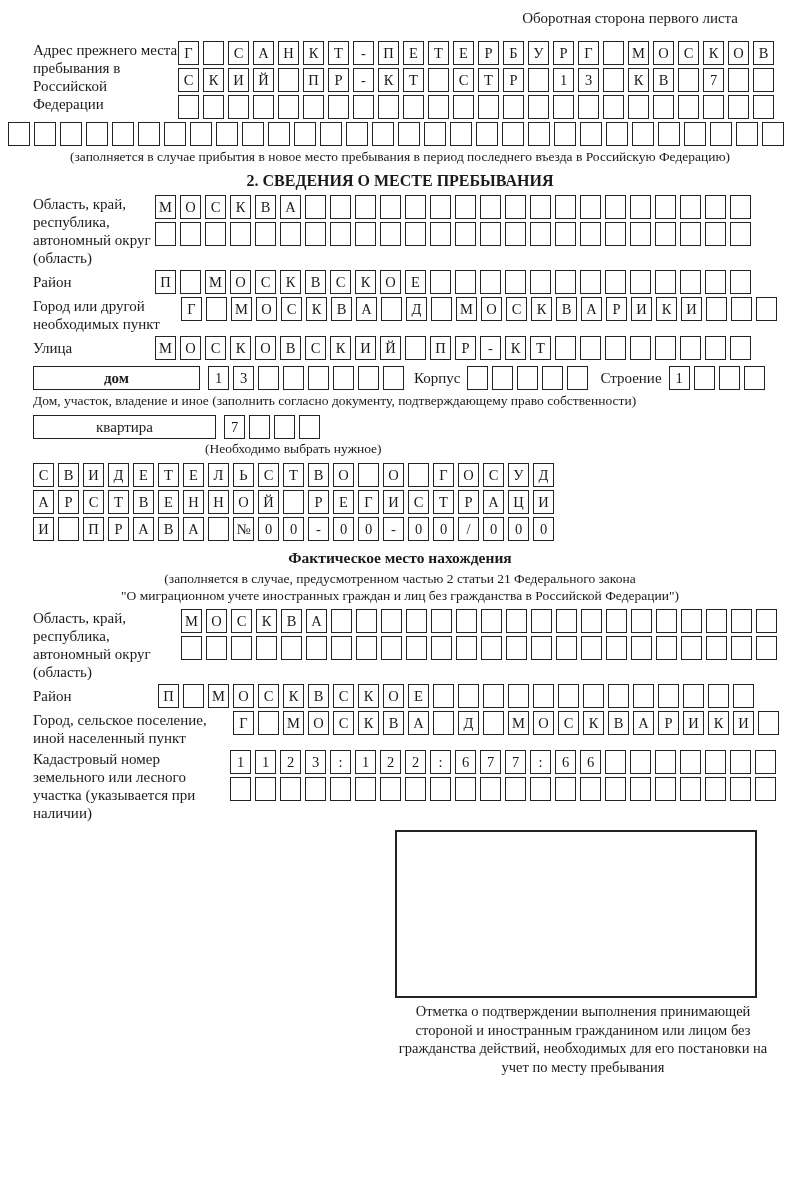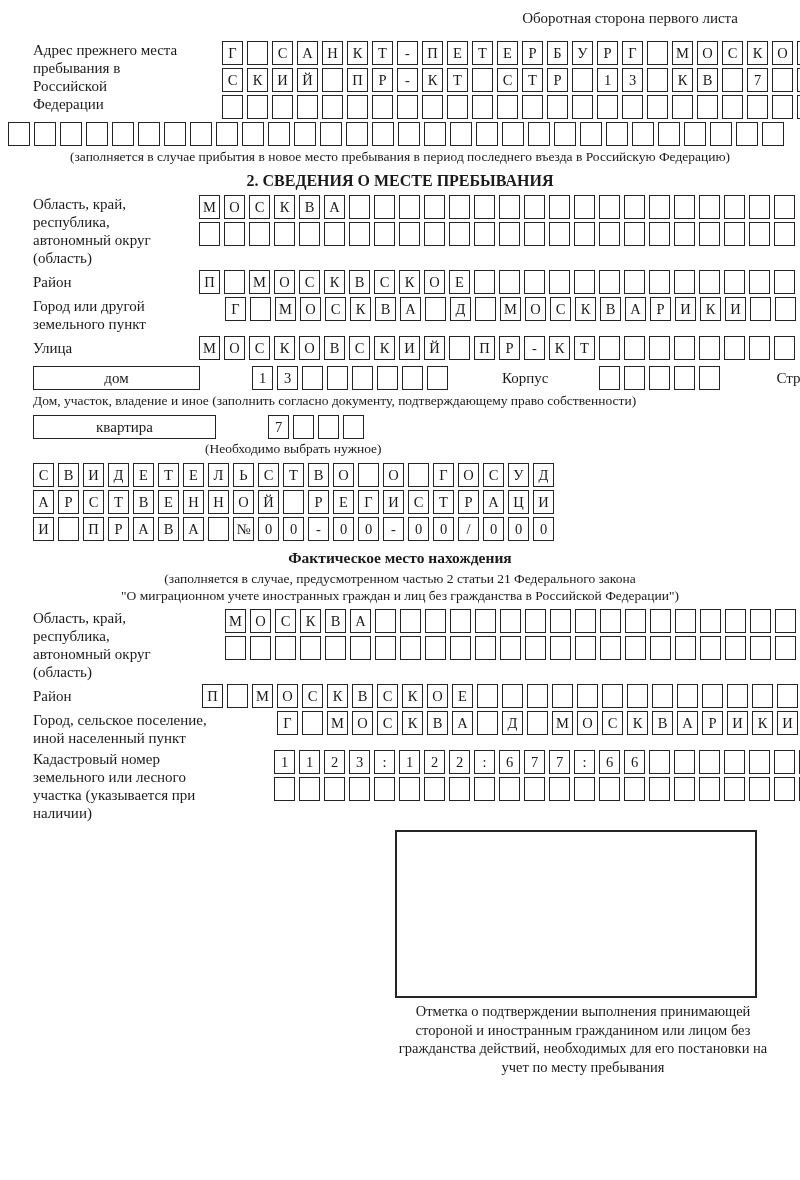--- a/index.html
+++ b/index.html
@@ -5,21 +5,21 @@
   :root{ --ink:#1a1a1a; --paper:#ffffff; }
   html,body{margin:0;padding:0;background:#fff;}
   .page{
     position:relative; width:800px; height:1180px; box-sizing:border-box;
     background:var(--paper); color:var(--ink);
     font-family:"Liberation Serif","DejaVu Serif",serif;
     padding-top:10px; overflow:hidden;
   }
   .pad{margin-left:33px; margin-right:28px;}
   .header-note{font-size:15px; text-align:right; margin-right:62px; margin-bottom:14px;}
-  .frow{display:flex; align-items:flex-start; margin-top:3px;gap:44px;}
+  .frow{display:flex; align-items:flex-start; margin-top:3px;}
   .flabel{font-size:15px; line-height:18px; flex-shrink:0;}
   .rows{display:flex; flex-direction:column; gap:3px;}
   .cellrow{display:flex; gap:4px;}
   .cell{
     width:21px; height:24px; box-sizing:border-box; flex-shrink:0;
     border:1.6px solid #242424; display:flex; align-items:center; justify-content:center;
     font-size:14.5px; background:#fff;
   }
   .fullrow{margin-left:8px; margin-top:3px;}
   .fullrow .cell{width:22px;}
@@ -252,21 +252,21 @@
         <span class="cell"></span>
         <span class="cell"></span>
         <span class="cell"></span>
         <span class="cell"></span>
         <span class="cell"></span>
         <span class="cell"></span>
       </div>
   </div>
 
   <div class="frow pad">
-    <div class="flabel w148">Город или другой земельного пункт</div>
+    <div class="flabel w148">Город или другой необходимых пункт</div>
     <div class="cellrow">
         <span class="cell">Г</span>
         <span class="cell"></span>
         <span class="cell">М</span>
         <span class="cell">О</span>
         <span class="cell">С</span>
         <span class="cell">К</span>
         <span class="cell">В</span>
         <span class="cell">А</span>
         <span class="cell"></span>
@@ -312,21 +312,21 @@
         <span class="cell"></span>
         <span class="cell"></span>
         <span class="cell"></span>
         <span class="cell"></span>
         <span class="cell"></span>
         <span class="cell"></span>
       </div>
   </div>
 
   <div class="frow pad mt6">
-    <div class="bigbox" style="width:167px;">дом</div>
+    <div class="bigbox" style="width:167px;font-weight:bold;">дом</div>
     <div class="cellrow" style="margin-left:8px;">
         <span class="cell">1</span>
         <span class="cell">3</span>
         <span class="cell"></span>
         <span class="cell"></span>
         <span class="cell"></span>
         <span class="cell"></span>
         <span class="cell"></span>
         <span class="cell"></span>
       </div>

